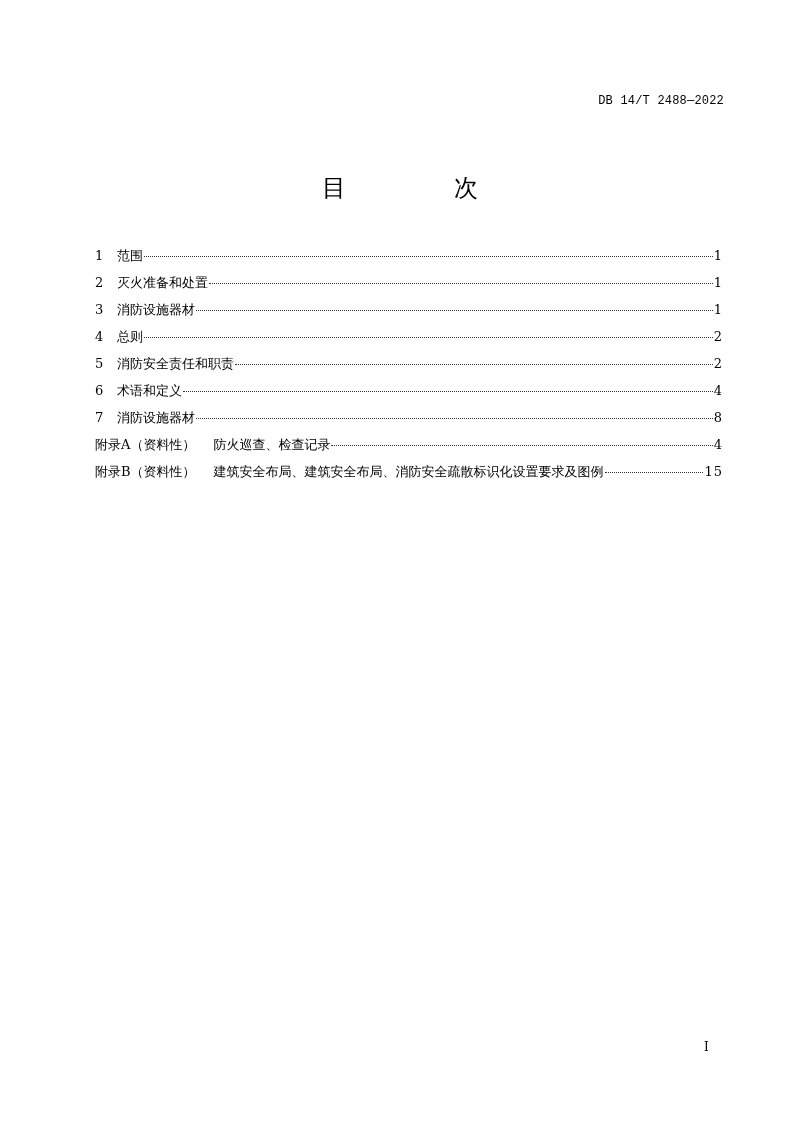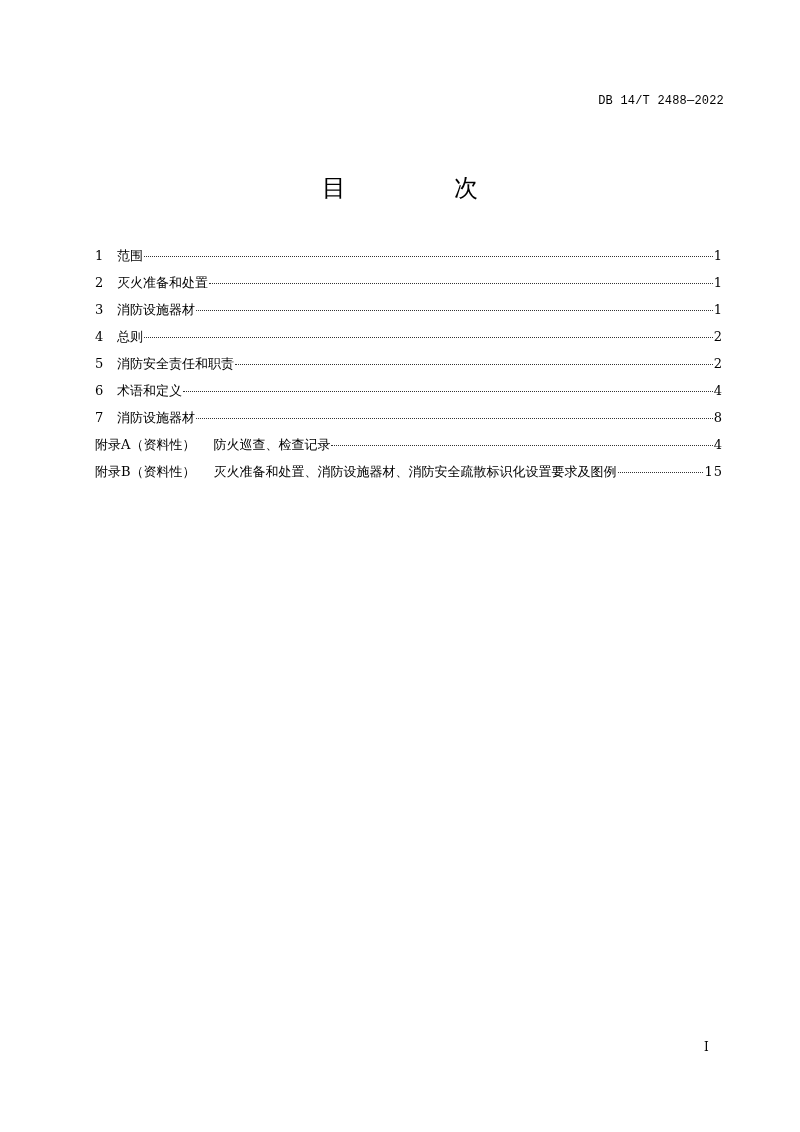--- a/index.html
+++ b/index.html
@@ -88,19 +88,19 @@
   <div class="toc-row">
     <span class="toc-label">附录A（资料性）</span>
     <span class="toc-gap"></span>
     <span class="toc-label">防火巡查、检查记录</span>
     <span class="toc-dots"></span>
     <span class="toc-page">4</span>
   </div>
   <div class="toc-row">
     <span class="toc-label">附录B（资料性）</span>
     <span class="toc-gap"></span>
-    <span class="toc-label">灭火准备和处置、消防设施器材、消防安全疏散标识化设置要求及图例</span>
+    <span class="toc-label">建筑安全布局、建筑安全布局、消防安全疏散标识化设置要求及图例</span>
     <span class="toc-dots"></span>
     <span class="toc-page">15</span>
   </div>
 </div>
 
 <div class="page-number">I</div>
 
 </body></html>

